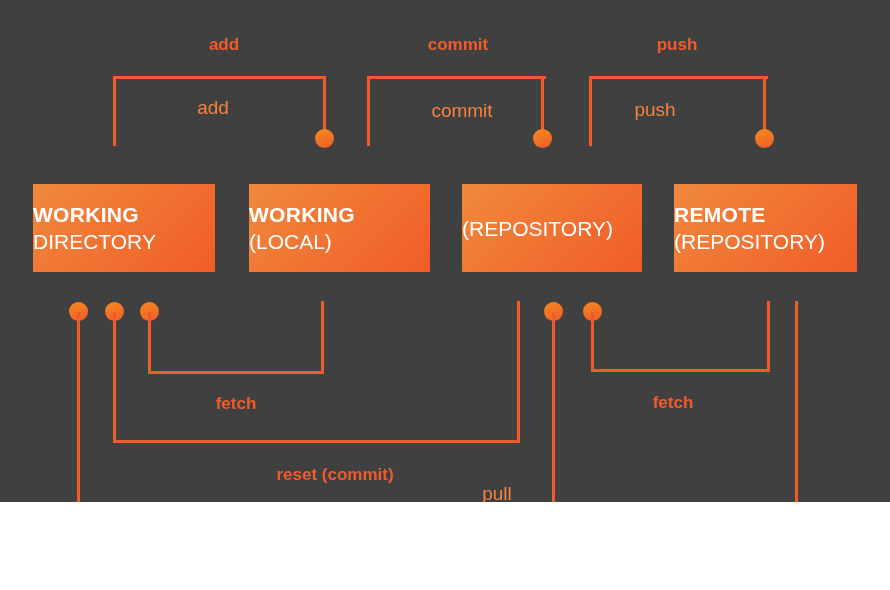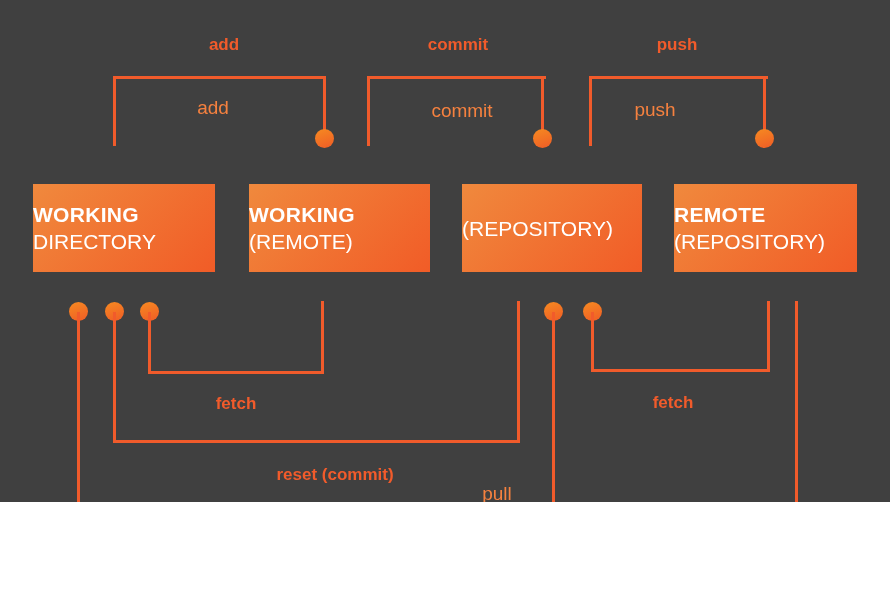--- a/index.html
+++ b/index.html
@@ -53,21 +53,21 @@
   <div class="ln" style="left:763px;top:76px;width:3px;height:64px"></div>
   <div class="lbl light" style="left:655px;top:110px">push</div>
   <div class="dot" style="left:755px;top:129px"></div>
 
   <div class="box" style="left:33px;width:182px">
     <div class="box-line1">WORKING</div>
     <div class="box-line2">DIRECTORY</div>
   </div>
   <div class="box" style="left:249px;width:181px">
     <div class="box-line1">WORKING</div>
-    <div class="box-line2">(REMOTE)</div>
+    <div class="box-line2">(LOCAL)</div>
   </div>
   <div class="box" style="left:462px;width:180px">
     <div class="box-line2">(REPOSITORY)</div>
   </div>
   <div class="box" style="left:674px;width:183px">
     <div class="box-line1">REMOTE</div>
     <div class="box-line2">(REPOSITORY)</div>
   </div>
 
   <div class="dot" style="left:69px;top:302px"></div>

